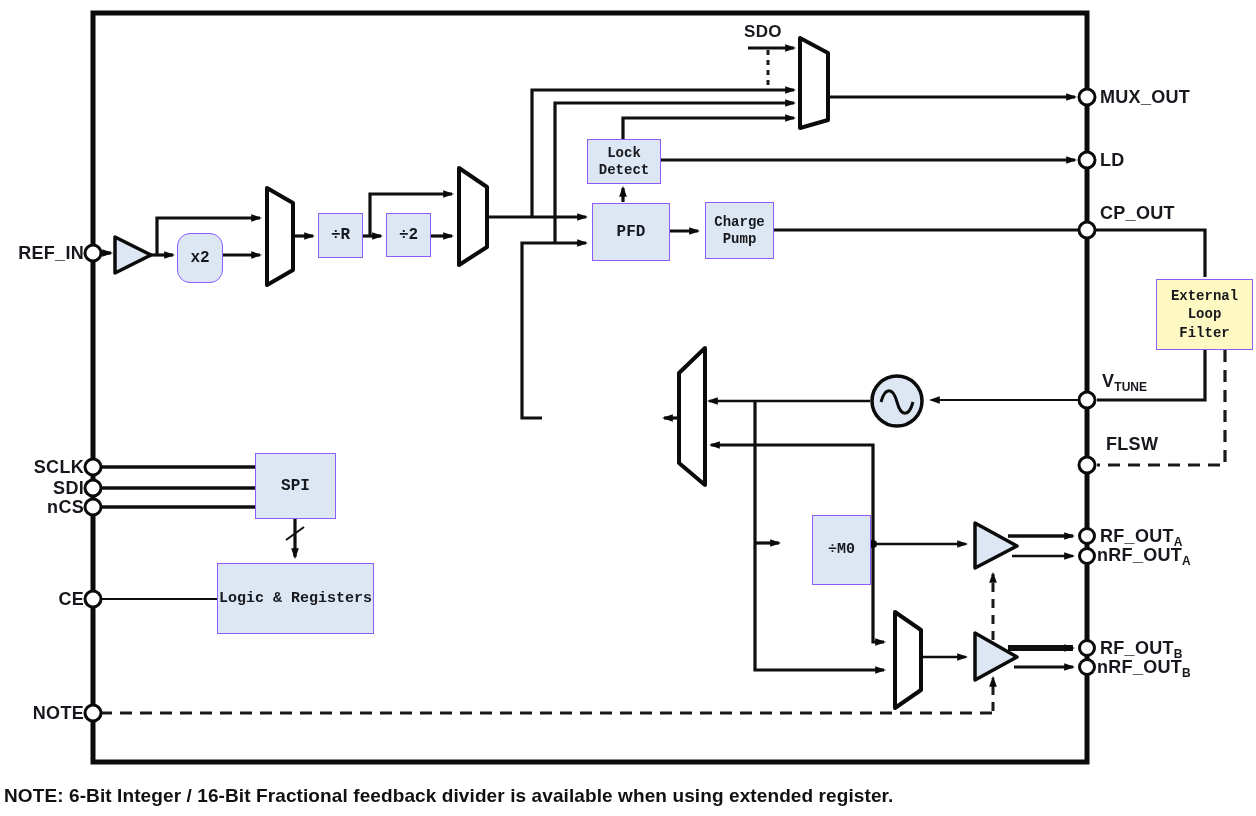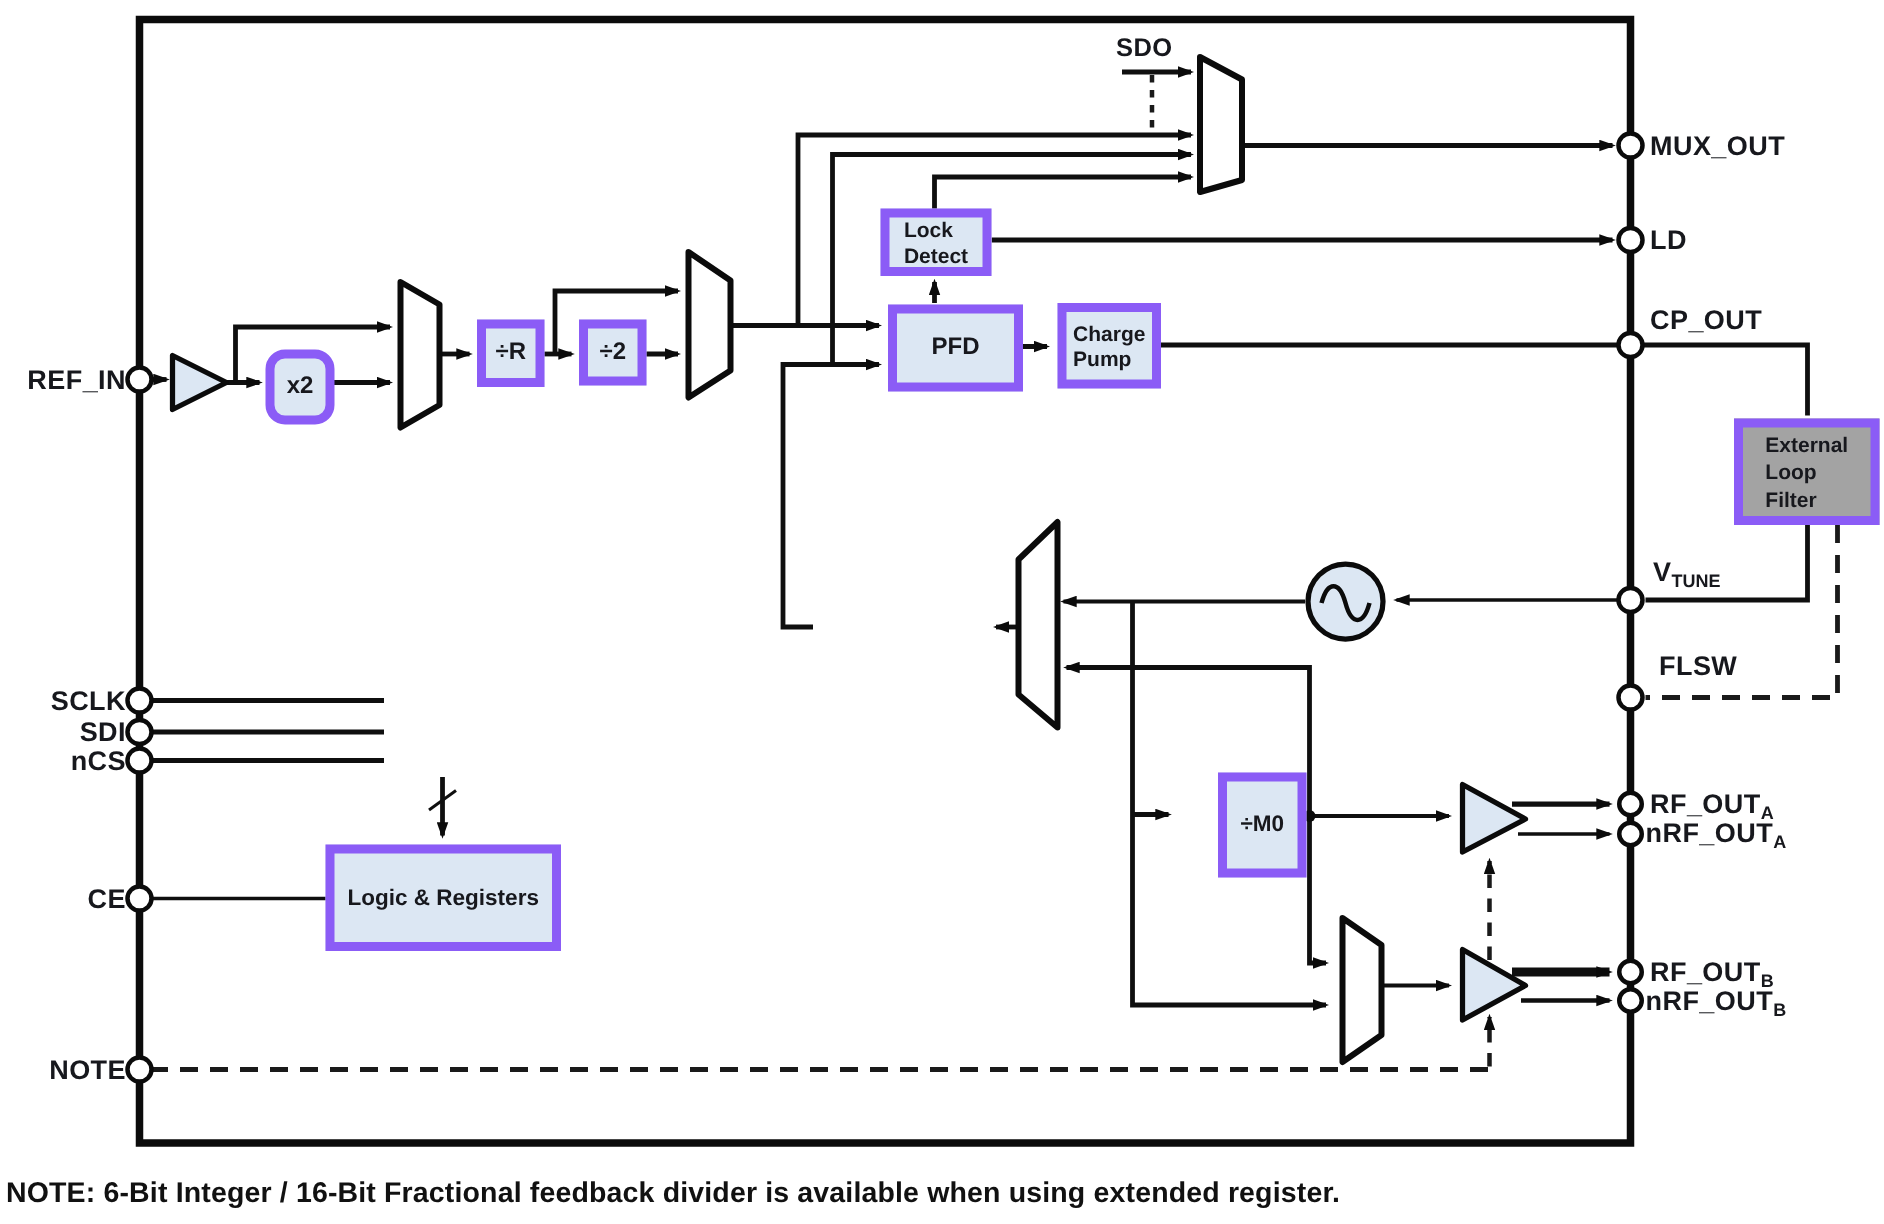--- a/index.html
+++ b/index.html
@@ -3,26 +3,26 @@
 <meta charset="utf-8">
 <style>
   html,body{margin:0;padding:0;background:#ffffff;}
   #stage{
     position:relative;width:1256px;height:816px;background:#ffffff;overflow:hidden;
     font-family:"Liberation Sans", sans-serif;
   }
   #wires{position:absolute;left:0;top:0;width:1256px;height:816px;}
   .blk{
     position:absolute;box-sizing:border-box;
-    background:#dce7f3;border:6px solid #8b5cf6;
+    background:#dce7f3;border:1px solid #8b5cf6;
     display:flex;align-items:center;justify-content:center;
-    text-align:left;font-weight:bold;color:#17181d;
-    white-space:pre-line;line-height:1.18;
+    text-align:center;font-weight:bold;color:#17181d;
+    white-space:pre-line;line-height:1.18;font-family:Liberation Mono, monospace;
   }
-  .blk.white{background:#a3a3a3;}
+  .blk.white{background:#fef9c3;}
   .plabel{
     position:absolute;font-weight:bold;font-size:18px;color:#17181d;
     letter-spacing:0.3px;white-space:nowrap;
   }
   .plabel.leftside{left:0;width:84px;text-align:right;}
   .sub{font-size:12px;vertical-align:-4px;letter-spacing:0;}
   #note{
     position:absolute;left:4px;top:785px;width:1248px;
     font-weight:bold;font-size:19px;color:#111111;letter-spacing:0.1px;
   }
@@ -137,24 +137,25 @@
       <circle cx="1087" cy="648" r="7.5"></circle>
       <circle cx="1087" cy="667" r="7.5"></circle>
     </g>
   </svg>
 
   <div class="blk" style="left:177px;top:233px;width:46px;height:50px;font-size:16px;border-radius:13px;"><span>x2</span></div>
   <div class="blk" style="left:318px;top:213px;width:45px;height:45px;font-size:16px;"><span>÷R</span></div>
   <div class="blk" style="left:386px;top:213px;width:45px;height:44px;font-size:16px;"><span>÷2</span></div>
   <div class="blk" style="left:587px;top:139px;width:74px;height:45px;font-size:14px;"><span>Lock
 Detect</span></div>
-  <div class="blk" style="left:592px;top:203px;width:90px;height:58px;font-size:16px;"><span>PFD</span></div>
+  <div class="blk" style="left:592px;top:203px;width:78px;height:58px;font-size:16px;"><span>PFD</span></div>
   <div class="blk" style="left:705px;top:202px;width:69px;height:57px;font-size:14px;"><span>Charge
 Pump</span></div>
   <div class="blk" style="left:812px;top:515px;width:59px;height:70px;font-size:15px;"><span>÷M0</span></div>
+  <div class="blk" style="left:255px;top:453px;width:81px;height:66px;font-size:16px;"><span>SPI</span></div>
   <div class="blk" style="left:217px;top:563px;width:157px;height:71px;font-size:15px;"><span>Logic &amp; Registers</span></div>
   <div class="blk white" style="left:1156px;top:279px;width:97px;height:71px;font-size:14px;line-height:1.3;"><span>External
 Loop
 Filter</span></div>
 
   <div class="plabel leftside" style="top:243px;">REF_IN</div>
   <div class="plabel leftside" style="top:457px;">SCLK</div>
   <div class="plabel leftside" style="top:478px;">SDI</div>
   <div class="plabel leftside" style="top:497px;">nCS</div>
   <div class="plabel leftside" style="top:589px;">CE</div>

